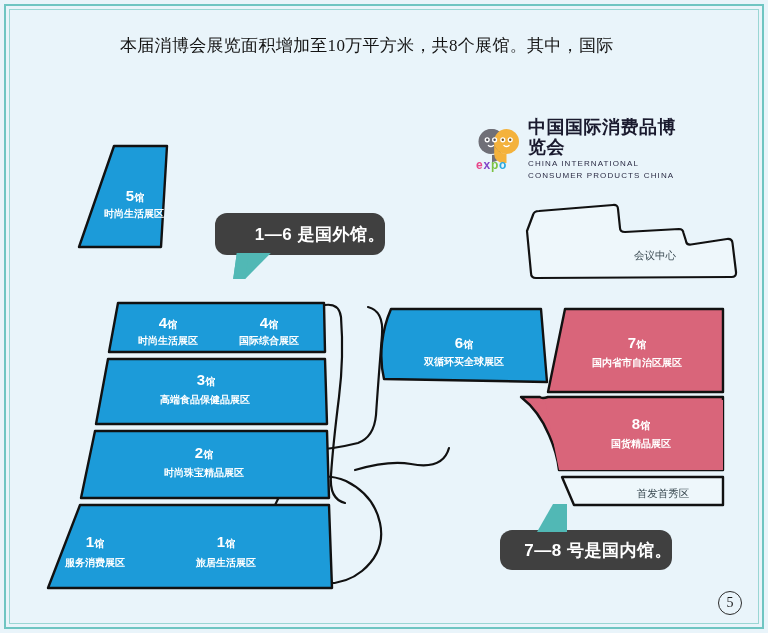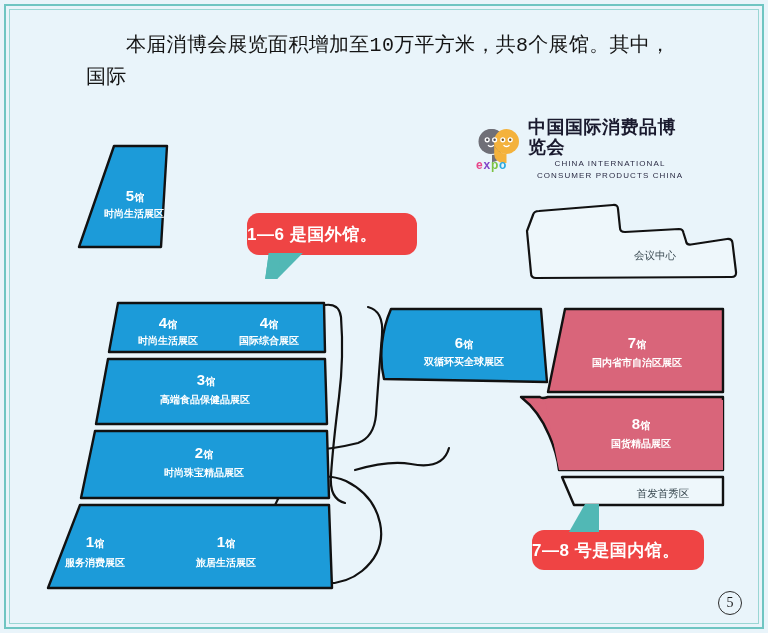--- a/index.html
+++ b/index.html
@@ -35,22 +35,22 @@
     border: 1px solid #9ad6d4;
     pointer-events: none;
   }
 
   
   .intro {
     position: absolute;
     left: 86px;
     top: 30px;
     width: 600px;
-    font-family: Liberation Mono, monospace;
-    font-size: 20px;
+    font-family: Liberation Serif, serif;
+    font-size: 17px;
     line-height: 32px;
     color: #141414;
     letter-spacing: 0.3px;
   }
   .intro p { margin: 0; }
   .intro .l1 { text-indent: 2em; }
 
   
   .logo {
     position: absolute;
@@ -65,21 +65,20 @@
     position: relative;
     width: 46px;
     height: 46px;
     flex: 0 0 46px;
   }
   .logo-text {
     margin-left: 6px;
     display: flex;
     flex-direction: column;
     justify-content: center;
-    align-items: center;
   }
   .logo-cn {
     font-family: "Liberation Sans", "DejaVu Sans", sans-serif;
     font-size: 18px;
     font-weight: bold;
     color: #1a1a2e;
     letter-spacing: 0.5px;
     line-height: 20px;
   }
   .logo-en {
@@ -111,30 +110,29 @@
   }
   .zone-label {
     font-family: "Liberation Sans", "DejaVu Sans", sans-serif;
     font-size: 10.5px;
     fill: #3a4a52;
   }
 
   
   .bubble {
     position: absolute;
-    background: #ef4444;
+    background: #404040;
     border-radius: 12px;
     color: #ffffff;
     font-size: 17px;
     font-weight: bold;
     letter-spacing: 0.5px;
     display: flex;
     align-items: center;
-    justify-content: flex-start;
-    margin-left: 32px;
+    justify-content: flex-end;
   }
   .bubble-top {
     left: 215px;
     top: 213px;
     width: 170px;
     height: 42px;
   }
   .bubble-top .tail {
     position: absolute;
     left: 20px;

